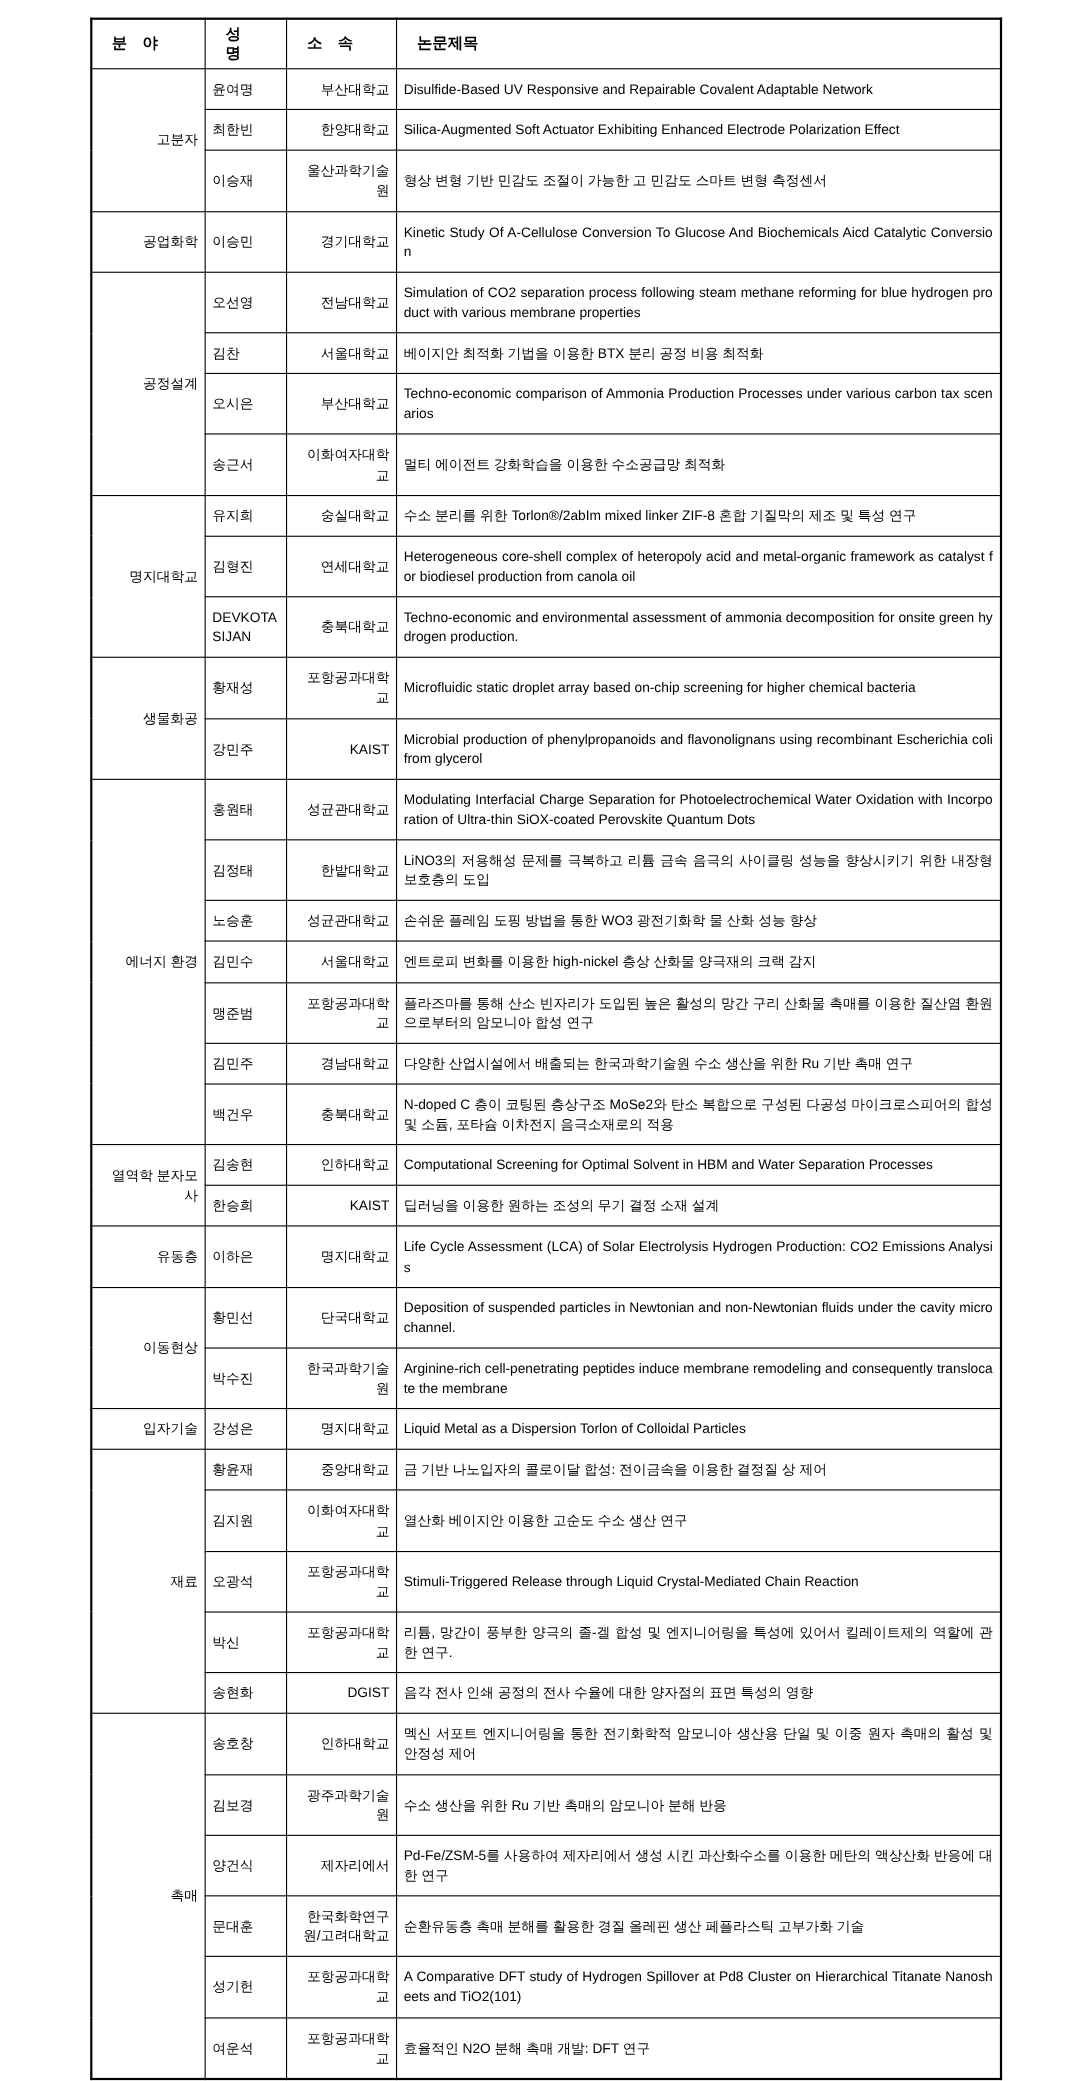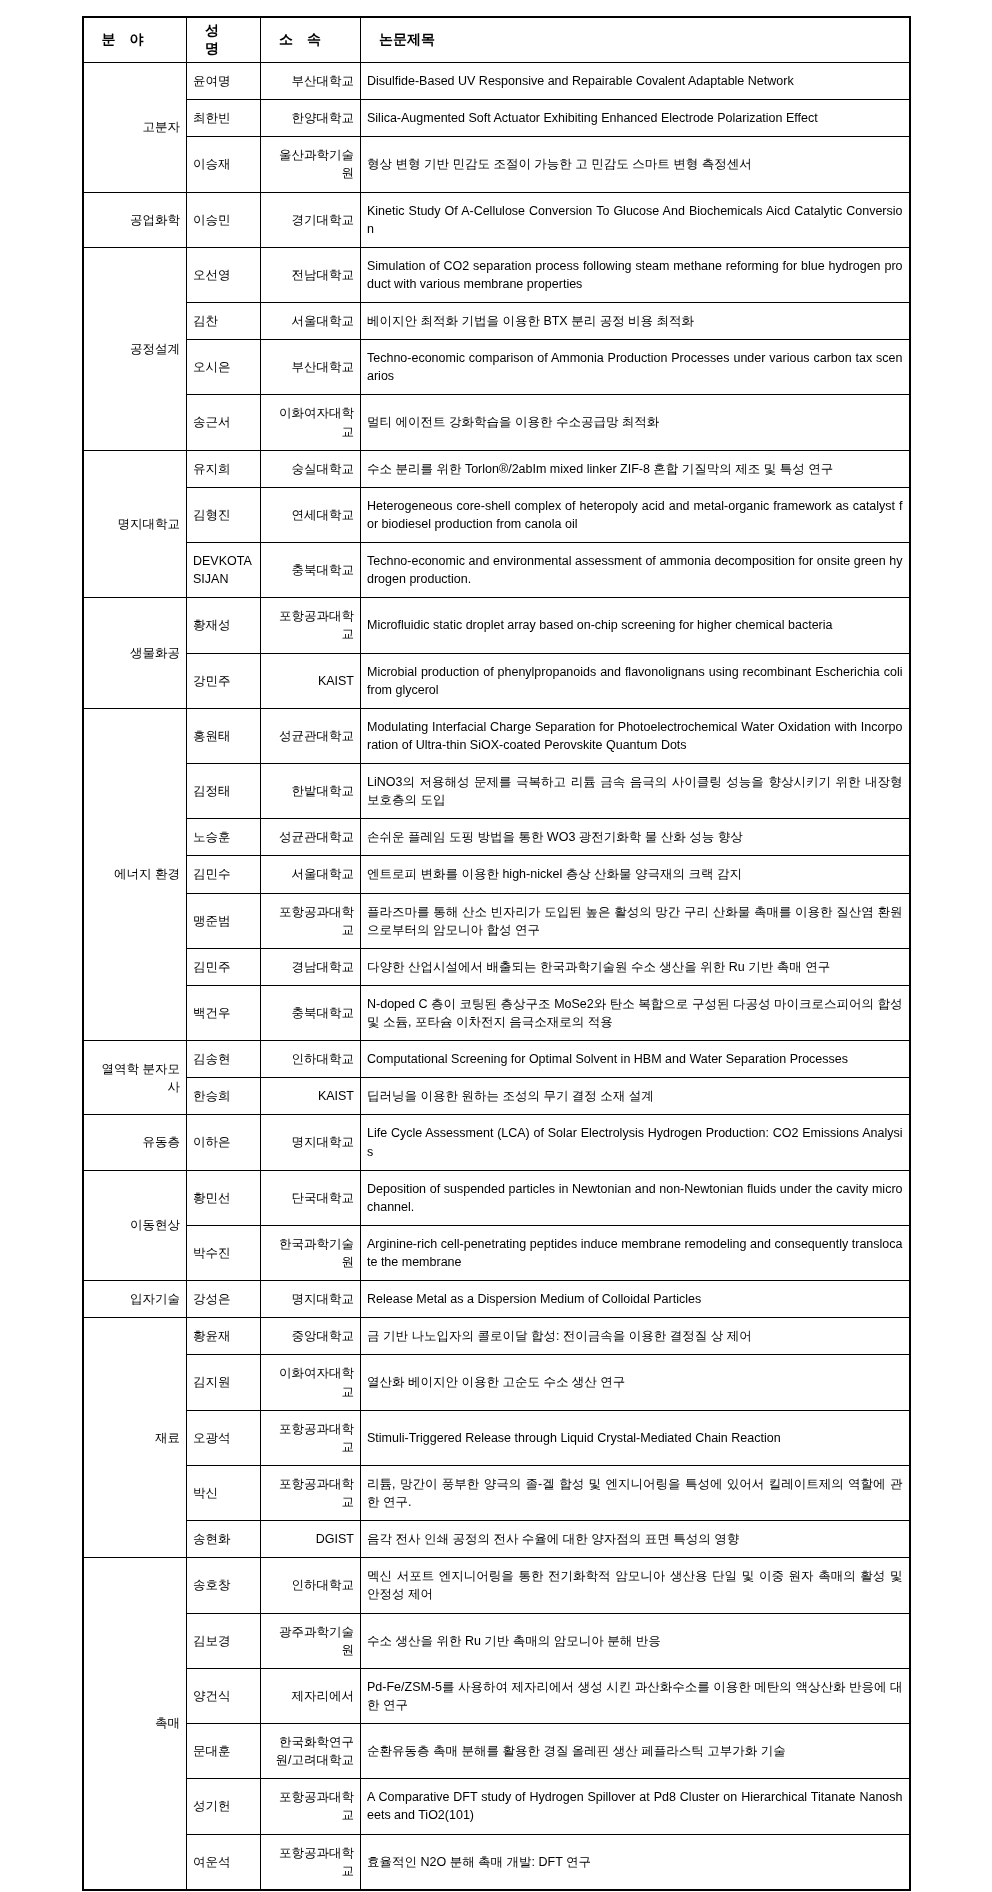--- a/index.html
+++ b/index.html
@@ -233,21 +233,21 @@
         </tr>
         <tr>
           <td class="col-name">박수진</td>
           <td class="col-aff">한국과학기술원</td>
           <td class="col-title">Arginine-rich cell-penetrating peptides induce membrane remodeling and consequently translocate the membrane</td>
         </tr>
         <tr>
           <td class="col-field" rowspan="1">입자기술</td>
           <td class="col-name">강성은</td>
           <td class="col-aff">명지대학교</td>
-          <td class="col-title">Release Metal as a Dispersion Medium of Colloidal Particles</td>
+          <td class="col-title">Liquid Metal as a Dispersion Torlon of Colloidal Particles</td>
         </tr>
         <tr>
           <td class="col-field" rowspan="5">재료</td>
           <td class="col-name">황윤재</td>
           <td class="col-aff">중앙대학교</td>
           <td class="col-title">금 기반 나노입자의 콜로이달 합성: 전이금속을 이용한 결정질 상 제어</td>
         </tr>
         <tr>
           <td class="col-name">김지원</td>
           <td class="col-aff">이화여자대학교</td>

